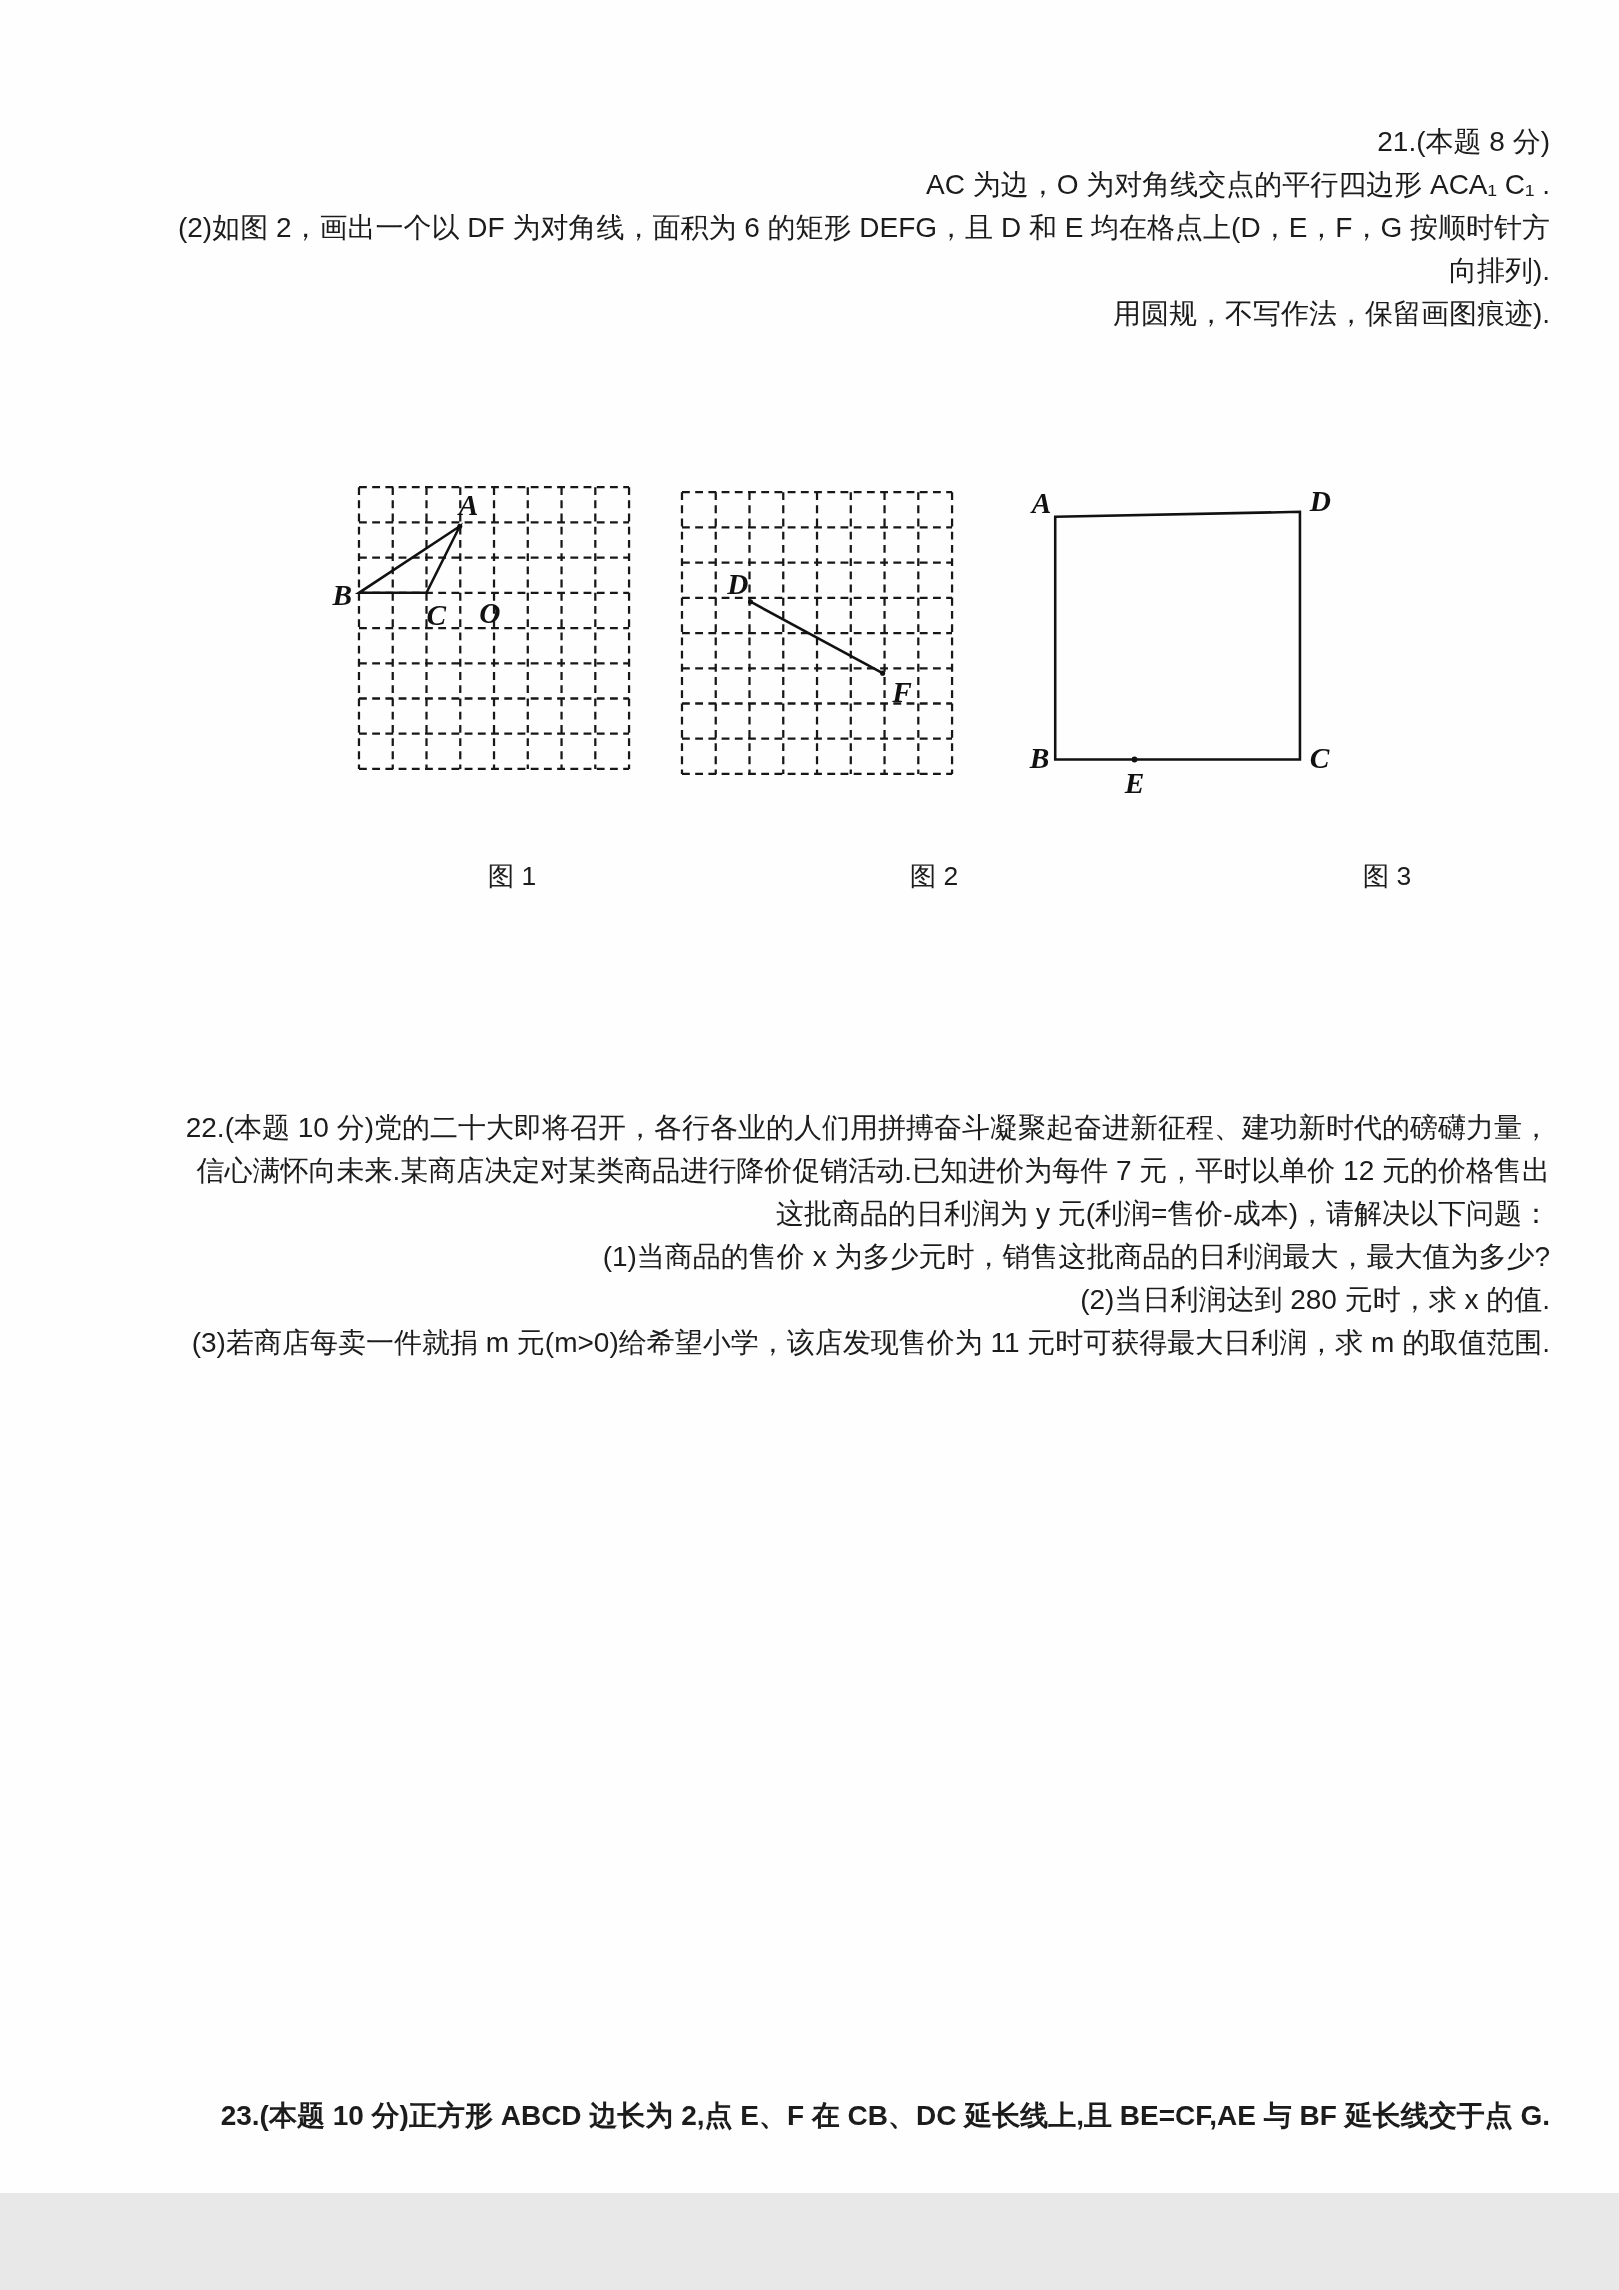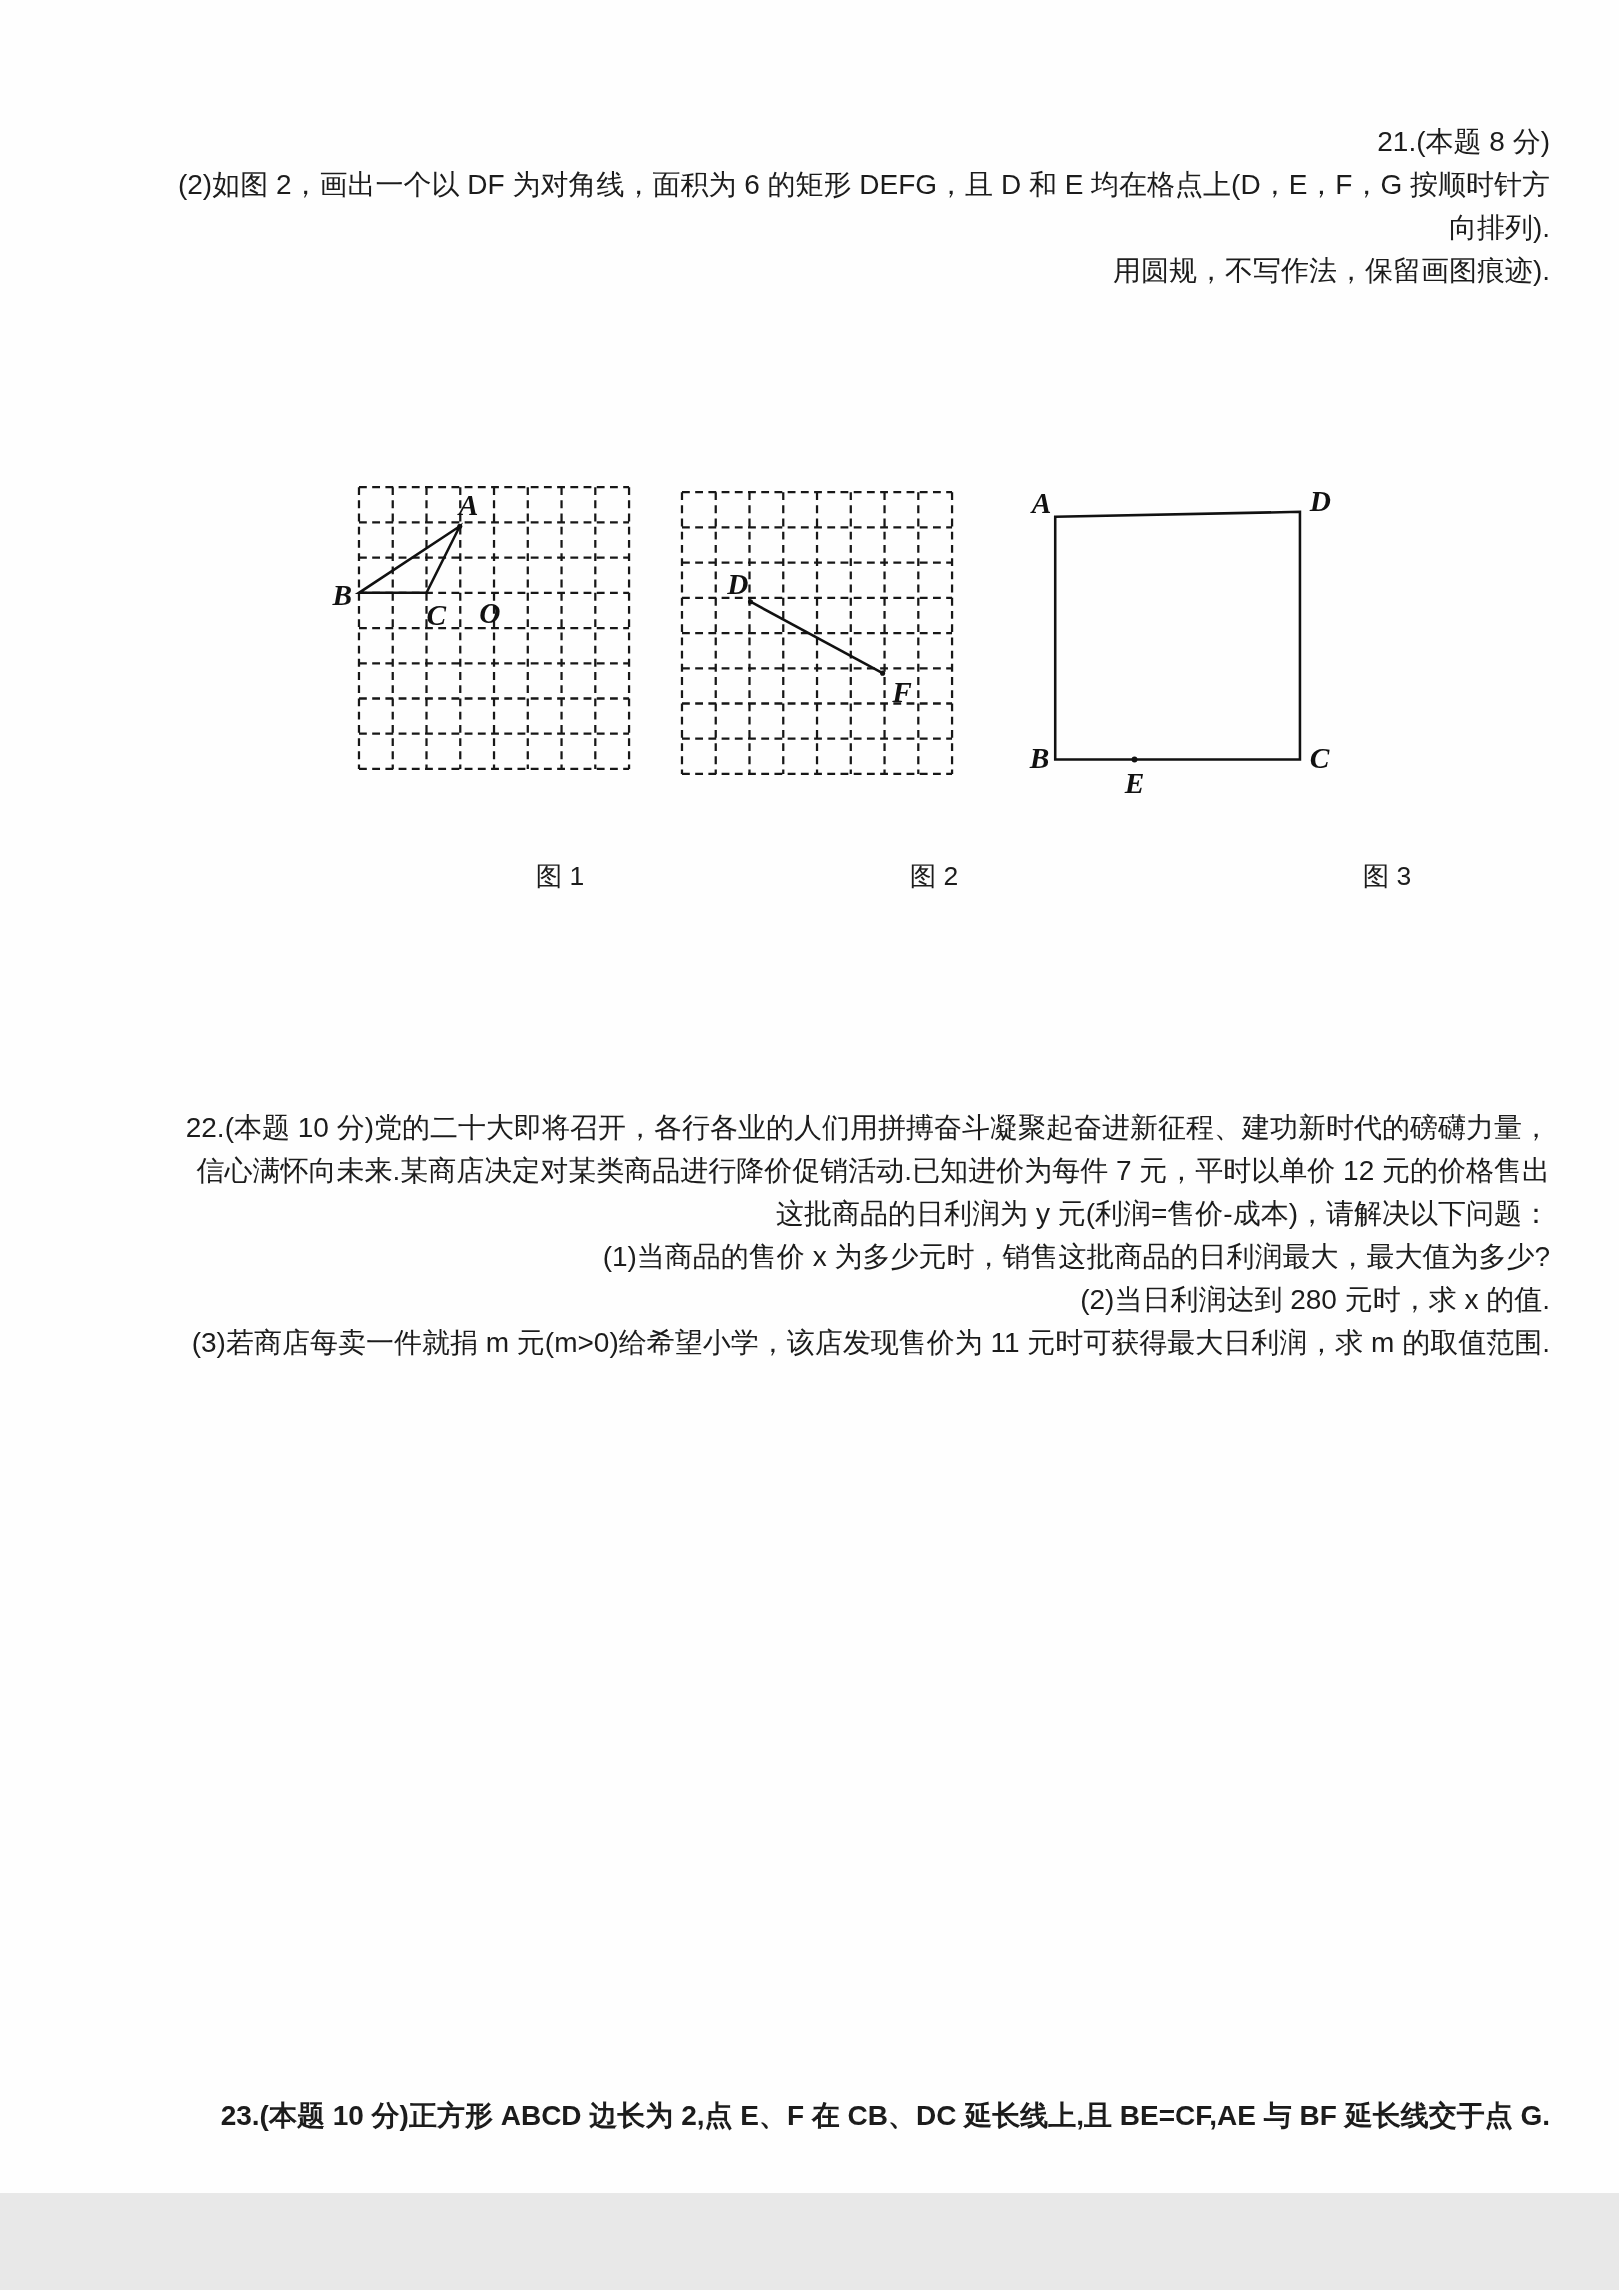--- a/index.html
+++ b/index.html
@@ -44,20 +44,21 @@
     white-space:nowrap;
   }
 </style>
 </head>
 <body>
 
 <div class="page">
 
   <section class="tblock" style="top:120px;">
     <div class="tline">21.(本题 8 分)</div>
+    <div class="tline">AC 为边，O 为对角线交点的平行四边形 ACA₁ C₁ .</div>
     <div class="tline">(2)如图 2，画出一个以 DF 为对角线，面积为 6 的矩形 DEFG，且 D 和 E 均在格点上(D，E，F，G 按顺时针方</div>
     <div class="tline">向排列).</div>
     <div class="tline">用圆规，不写作法，保留画图痕迹).</div>
   </section>
 
   <svg class="fig-svg" style="left:358px;top:485px;" width="274" height="290" viewBox="0 0 280 296">
     <path class="grid" d="M1 2V290M35.5 2V290M70 2V290M104.5 2V290M139 2V290M173.5 2V290M208 2V290M242.5 2V290M277 2V290M1 2H277M1 38H277M1 74H277M1 110H277M1 146H277M1 182H277M1 218H277M1 254H277M1 290H277"></path>
     <polygon class="solid" points="104,42 1,110 70,110"></polygon>
     <circle class="pt" cx="104" cy="42" r="2.6"></circle>
     <text x="113" y="30" text-anchor="middle">A</text>
@@ -78,21 +79,21 @@
   <svg class="fig-svg" style="left:1019px;top:486px;" width="325" height="314" viewBox="0 0 332 320">
     <polygon class="solid" points="37,31 287,26 287,279 37,279"></polygon>
     <circle class="pt" cx="118" cy="279" r="3"></circle>
     <text x="33" y="27" text-anchor="end">A</text>
     <text x="297" y="25" text-anchor="start">D</text>
     <text x="31" y="288" text-anchor="end">B</text>
     <text x="297" y="288" text-anchor="start">C</text>
     <text x="118" y="313" text-anchor="middle">E</text>
   </svg>
 
-  <span class="fig-caption" style="left:512px;margin-left:48px;">图 1</span>
+  <span class="fig-caption" style="left:512px;">图 1</span>
   <span class="fig-caption" style="left:934px;">图 2</span>
   <span class="fig-caption" style="left:1387px;">图 3</span>
 
   <section class="tblock" style="top:1106px;">
     <div class="tline">22.(本题 10 分)党的二十大即将召开，各行各业的人们用拼搏奋斗凝聚起奋进新征程、建功新时代的磅礴力量，</div>
     <div class="tline">信心满怀向未来.某商店决定对某类商品进行降价促销活动.已知进价为每件 7 元，平时以单价 12 元的价格售出</div>
     <div class="tline">这批商品的日利润为 y 元(利润=售价-成本)，请解决以下问题：</div>
     <div class="tline">(1)当商品的售价 x 为多少元时，销售这批商品的日利润最大，最大值为多少?</div>
     <div class="tline">(2)当日利润达到 280 元时，求 x 的值.</div>
     <div class="tline">(3)若商店每卖一件就捐 m 元(m&gt;0)给希望小学，该店发现售价为 11 元时可获得最大日利润，求 m 的取值范围.</div>

